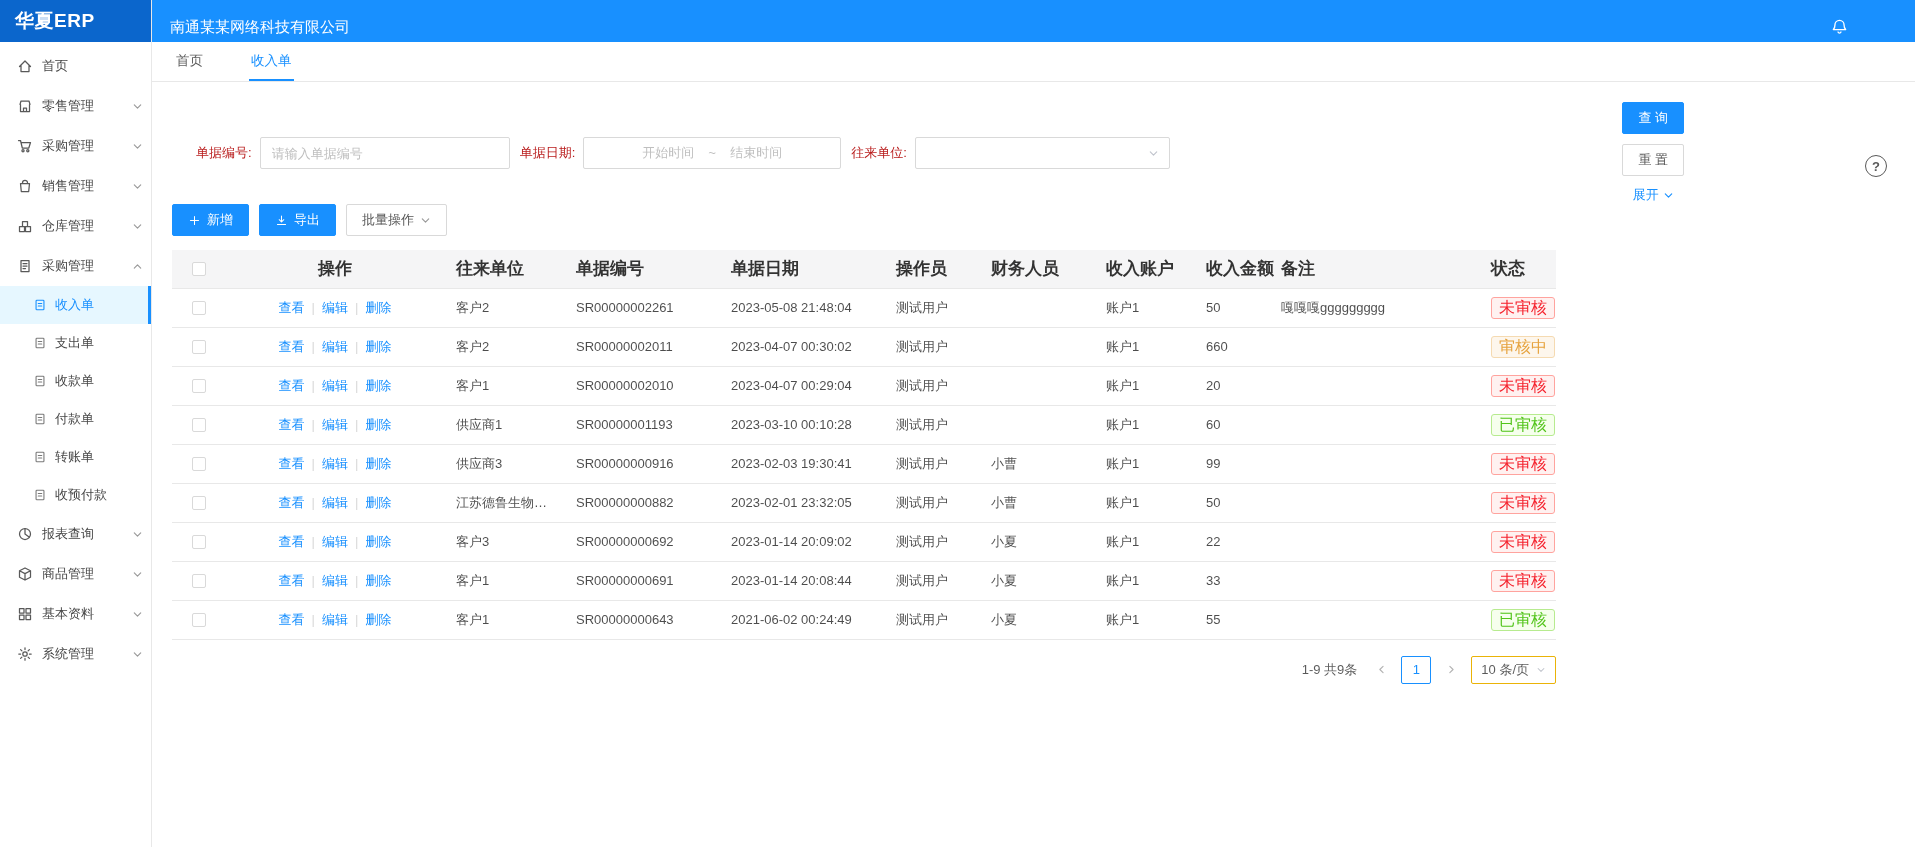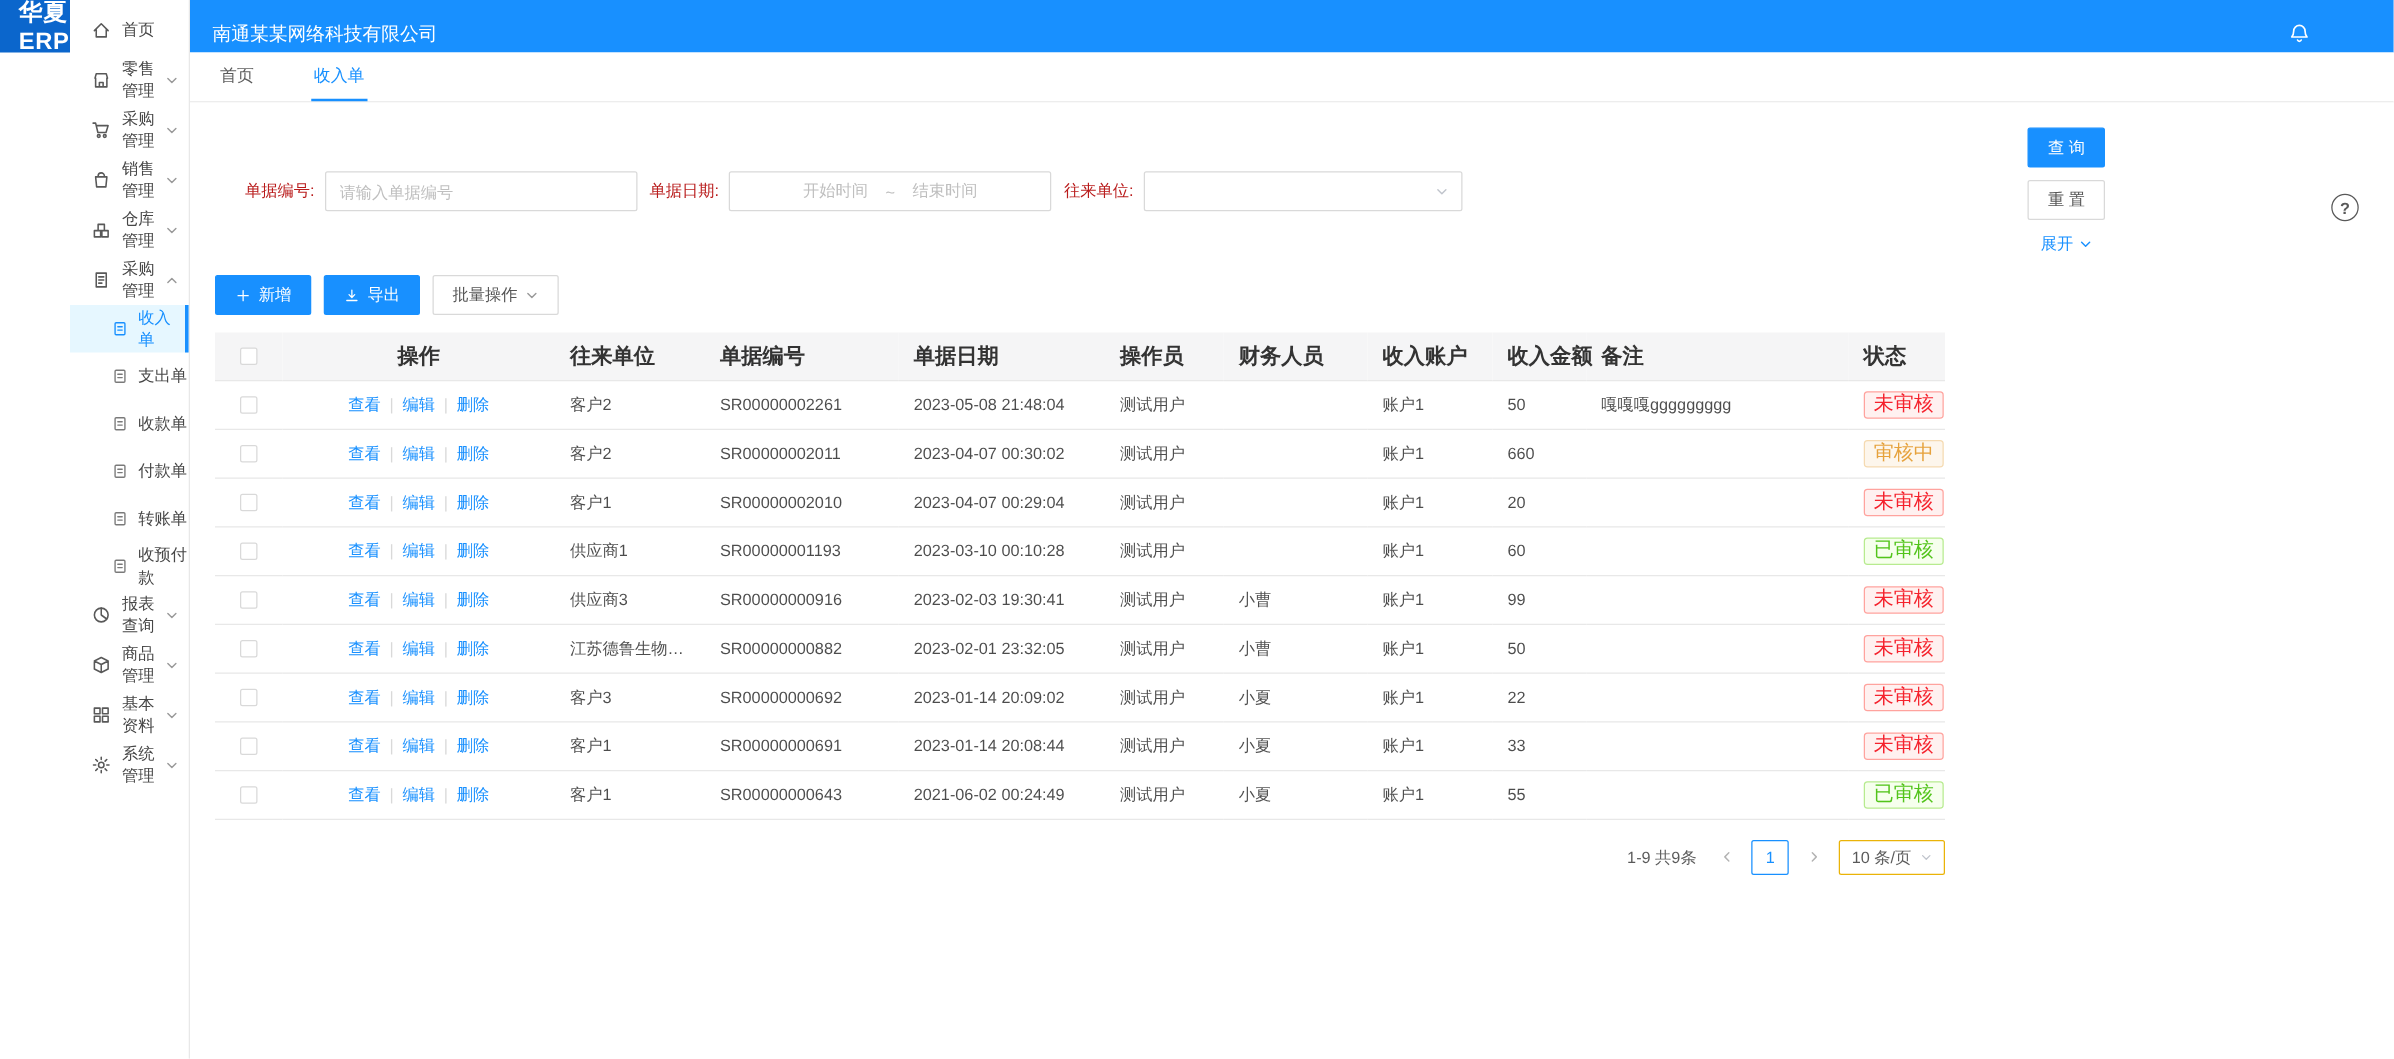--- a/index.html
+++ b/index.html
@@ -1,21 +1,21 @@
 <!DOCTYPE html>
 <html><head>
 <meta charset="utf-8">
 <style>
   * { margin:0; padding:0; box-sizing:border-box; }
   html,body { width:1915px; height:847px; overflow:hidden; }
   body { font-family:"Liberation Sans","DejaVu Sans",sans-serif; font-size:13px; color:#333; background:#fff; }
   .app { display:flex; width:1915px; height:847px; }
 
   
-  .side { flex:0 0 152px; width:152px; display:flex; flex-direction:row; border-right:1px solid #e8e8e8; background:#fff; }
+  .side { flex:0 0 152px; width:152px; display:flex; flex-direction:column; border-right:1px solid #e8e8e8; background:#fff; }
   .logo { height:42px; flex:0 0 42px; background:#0b66cc; color:#fff; font-size:19px; font-weight:bold; display:flex; align-items:center; padding-left:15px; letter-spacing:.5px; cursor:pointer; }
   .menu { flex:1; padding-top:4px; overflow:hidden; }
   .menu-item { height:40px; display:flex; align-items:center; padding:0 8px 0 17px; color:#474747; cursor:pointer; }
   .mi-icon { width:16px; height:16px; margin-right:9px; flex:0 0 16px; color:#595959; display:inline-flex; }
   .mi-label { flex:1; font-size:13px; }
   .mi-arrow { width:11px; height:11px; color:#999; display:inline-flex; }
   .submenu-item { height:38px; display:flex; align-items:center; padding-left:33px; color:#474747; cursor:pointer; }
   .submenu-item .mi-icon { width:14px; height:14px; flex:0 0 14px; margin-right:8px; color:#7a7a7a; }
   .submenu-item.active { background:#e6f7ff; color:#1890ff; border-right:3px solid #1890ff; }
   .submenu-item.active .mi-icon { color:#1890ff; }
@@ -34,31 +34,31 @@
   .tab { display:flex; align-items:center; color:rgba(0,0,0,.65); cursor:pointer; font-size:13.5px; border-bottom:2px solid transparent; padding:0 2px; }
   .tab.active { color:#1890ff; border-bottom-color:#1890ff; }
 
   
   .content { flex:1; padding:20px 20px 0 20px; position:relative; background:#fff; }
   .filter-row { display:flex; align-items:center; gap:10px; padding-left:24px; width:1512px; }
   .f-group { display:flex; align-items:center; gap:8px; }
   .f-label { color:#b91c1c; white-space:nowrap; }
   .f-input { width:250px; height:32px; border:1px solid #d9d9d9; border-radius:2px; padding:0 11px; font-size:13px; color:#333; outline:none; font-family:inherit; }
   .f-input::placeholder { color:#bfbfbf; }
-  .date-range { width:258px; height:32px; border:1px solid #d9d9d9; border-radius:2px; display:flex; align-items:center; justify-content:center; gap:14px; color:#bfbfbf; cursor:text; }
+  .date-range { width:258px; height:32px; border:1px solid #d9d9d9; border-radius:2px; display:flex; align-items:center; justify-content:center; gap:14px; color:#bfbfbf; cursor:text;font-family:Liberation Mono, monospace; }
   .f-select { width:255px; height:32px; border:1px solid #d9d9d9; border-radius:2px; display:flex; align-items:center; padding:0 10px; color:#bfbfbf; cursor:pointer; }
   .f-select .caret { margin-left:auto; width:11px; height:11px; color:#c0c4cc; display:inline-flex; }
   .filter-actions { margin-left:auto; display:flex; align-items:center; gap:10px;flex-direction:column; }
   .btn { height:32px; padding:0 15px; border-radius:2px; border:1px solid #d9d9d9; background:#fff; color:#555; display:inline-flex; align-items:center; gap:6px; cursor:pointer; font-size:13px; font-family:inherit; white-space:nowrap; }
   .btn.primary { background:#1890ff; border-color:#1890ff; color:#fff; }
   .btn .b-icon { width:13px; height:13px; display:inline-flex; }
   .link-blue { color:#1890ff; cursor:pointer; display:inline-flex; align-items:center; gap:4px; text-decoration:none; }
   .link-blue .caret { width:11px; height:11px; display:inline-flex; }
 
-  .toolbar { margin-top:16px; display:flex; align-items:center; gap:10px; }
+  .toolbar { display:flex; align-items:center; gap:10px; }
   .help-circle { position:absolute; top:73px; right:28px; width:22px; height:22px; border:1.5px solid #595959; border-radius:50%; color:#595959; display:flex; align-items:center; justify-content:center; font-weight:bold; font-size:13px; cursor:pointer; }
 
   
   .table-wrap { margin-top:14px; width:1384px; }
   table { border-collapse:collapse; table-layout:fixed; width:1384px; }
   thead th { background:#f5f5f6; border-bottom:1px solid #e8e8e8; padding:0 12px; height:38px; text-align:left; font-weight:600; font-size:17px; color:#333; white-space:nowrap; }
   thead th.center { text-align:center; }
   tbody td { border-bottom:1px solid #e8e8e8; padding:0 12px; height:39px; color:rgba(0,0,0,.70); white-space:nowrap; overflow:hidden; text-overflow:ellipsis; font-size:13px; }
   .cb-cell { text-align:center; }
   .checkbox { width:14px; height:14px; border:1px solid #d9d9d9; border-radius:2px; background:#fff; display:inline-block; vertical-align:middle; cursor:pointer; }

